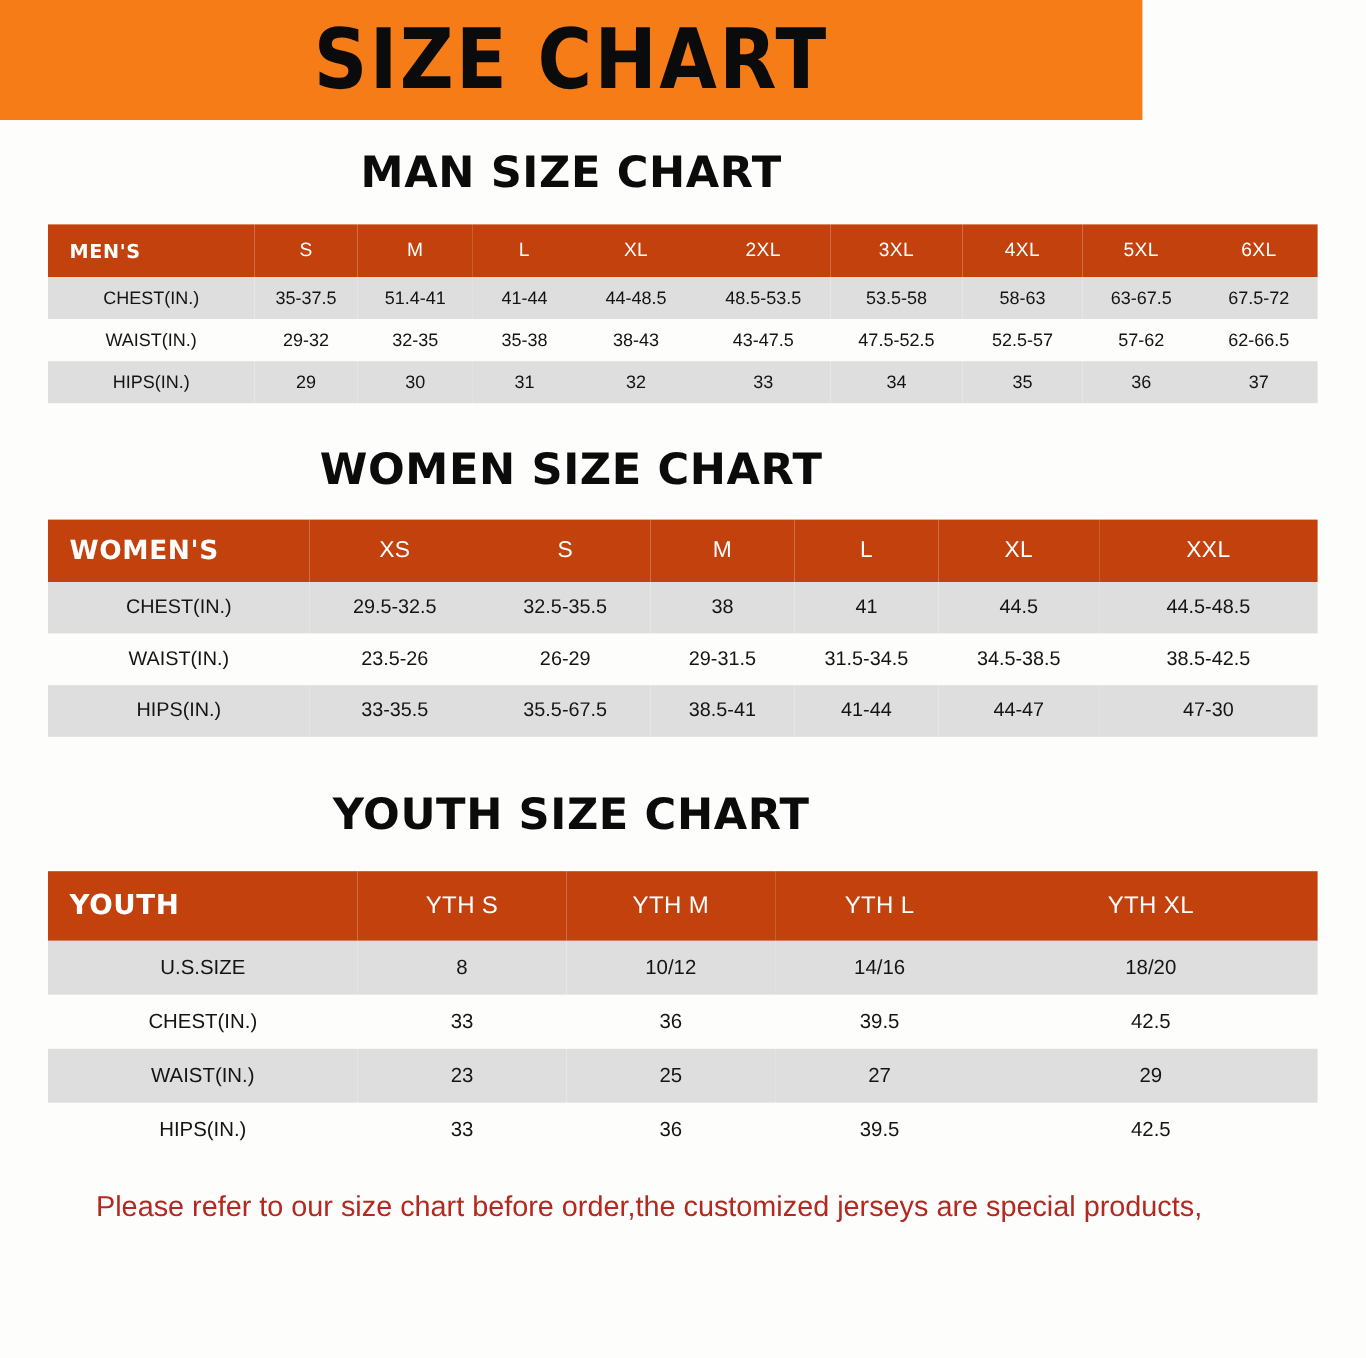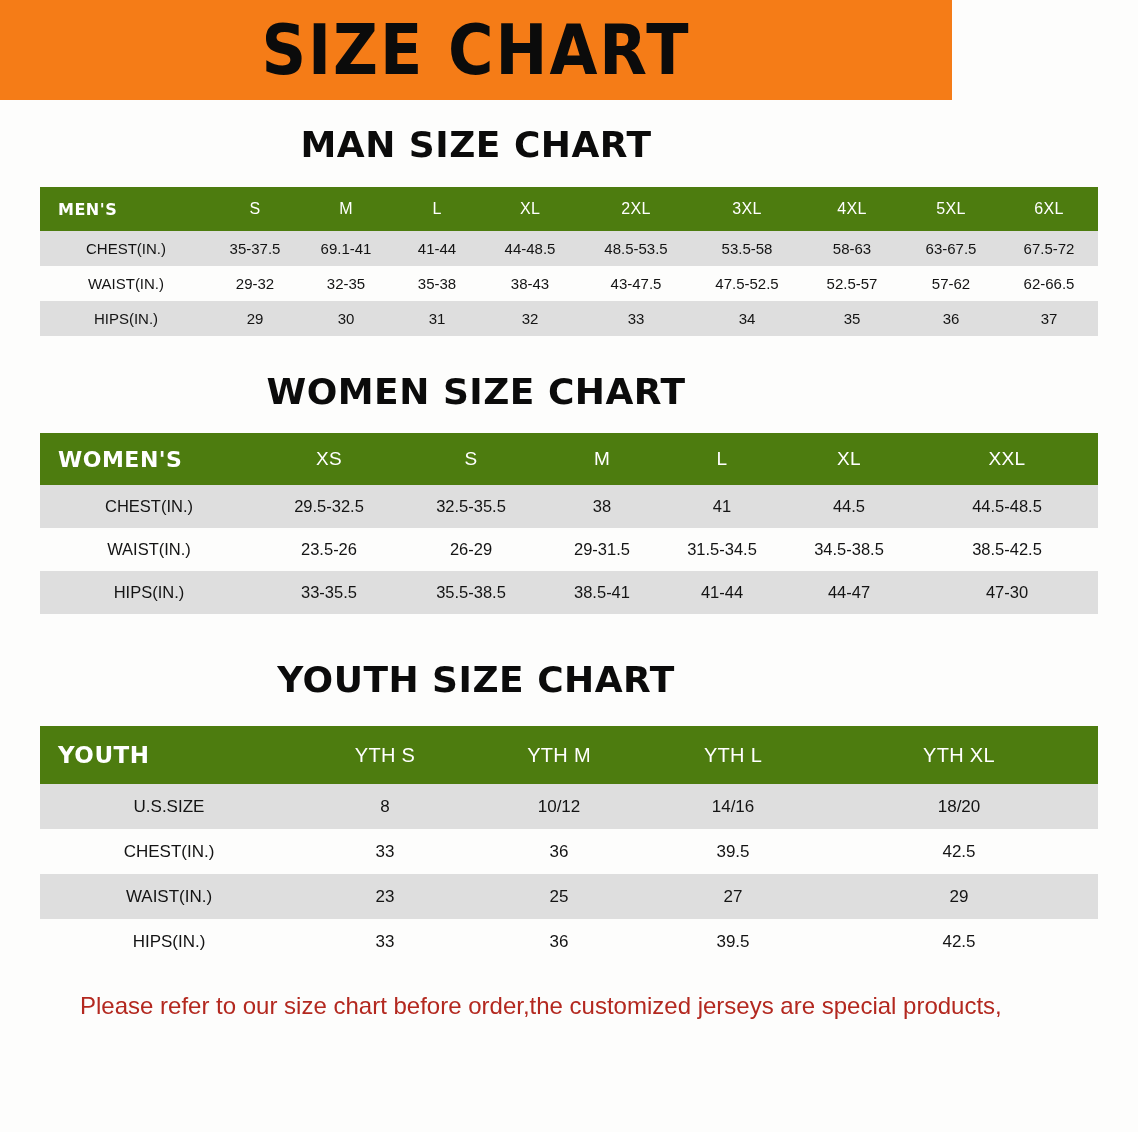--- a/index.html
+++ b/index.html
@@ -71,21 +71,21 @@
     border-collapse: collapse;
     width: 1058px;
     table-layout: fixed;
   }
   th, td {
     padding: 0;
     font-family: "Liberation Sans", sans-serif;
     font-weight: 400;
   }
   thead th {
-    background: #4d7c0f;
+    background: #c2410c;
     color: #ffffff;
     font-size: 17px;
     height: 44px;
     text-align: center;
     vertical-align: middle;
     letter-spacing: 0.3px;
   }
   thead th.rowhead {
     text-align: left;
     padding-left: 18px;
@@ -169,21 +169,21 @@
           <th>3XL</th>
           <th>4XL</th>
           <th>5XL</th>
           <th>6XL</th>
         </tr>
       </thead>
       <tbody>
         <tr class="shade">
           <td class="rowhead">CHEST(IN.)</td>
           <td>35-37.5</td>
-          <td>69.1-41</td>
+          <td>51.4-41</td>
           <td>41-44</td>
           <td>44-48.5</td>
           <td>48.5-53.5</td>
           <td>53.5-58</td>
           <td>58-63</td>
           <td>63-67.5</td>
           <td>67.5-72</td>
         </tr>
         <tr class="plain">
           <td class="rowhead">WAIST(IN.)</td>
@@ -251,21 +251,21 @@
           <td>23.5-26</td>
           <td>26-29</td>
           <td>29-31.5</td>
           <td>31.5-34.5</td>
           <td>34.5-38.5</td>
           <td>38.5-42.5</td>
         </tr>
         <tr class="shade">
           <td class="rowhead">HIPS(IN.)</td>
           <td>33-35.5</td>
-          <td>35.5-38.5</td>
+          <td>35.5-67.5</td>
           <td>38.5-41</td>
           <td>41-44</td>
           <td>44-47</td>
           <td>47-30</td>
         </tr>
       </tbody>
     </table>
   </div>
 
   <div class="section-title t-youth">YOUTH SIZE CHART</div>

